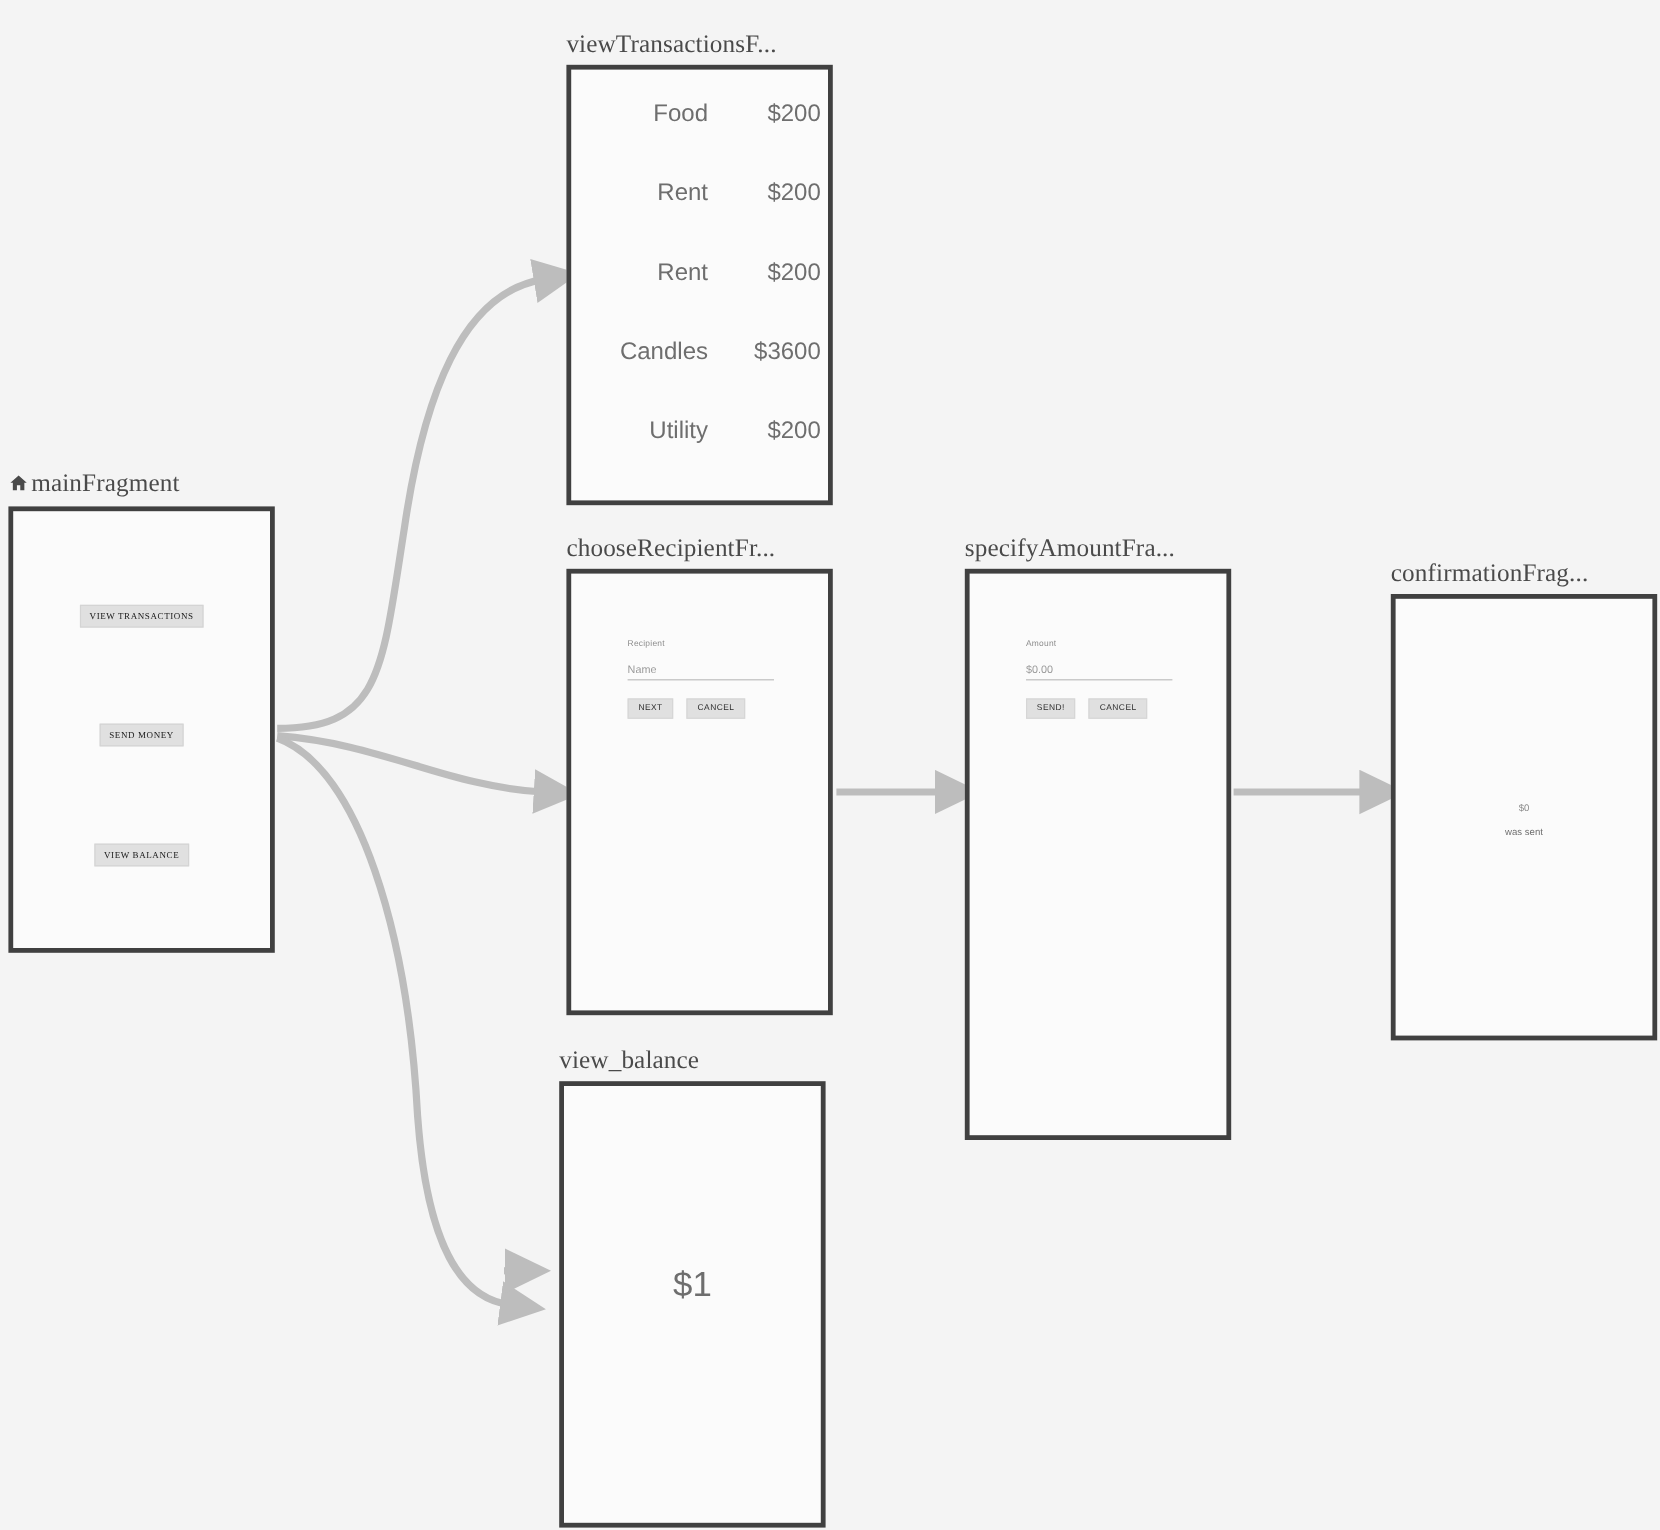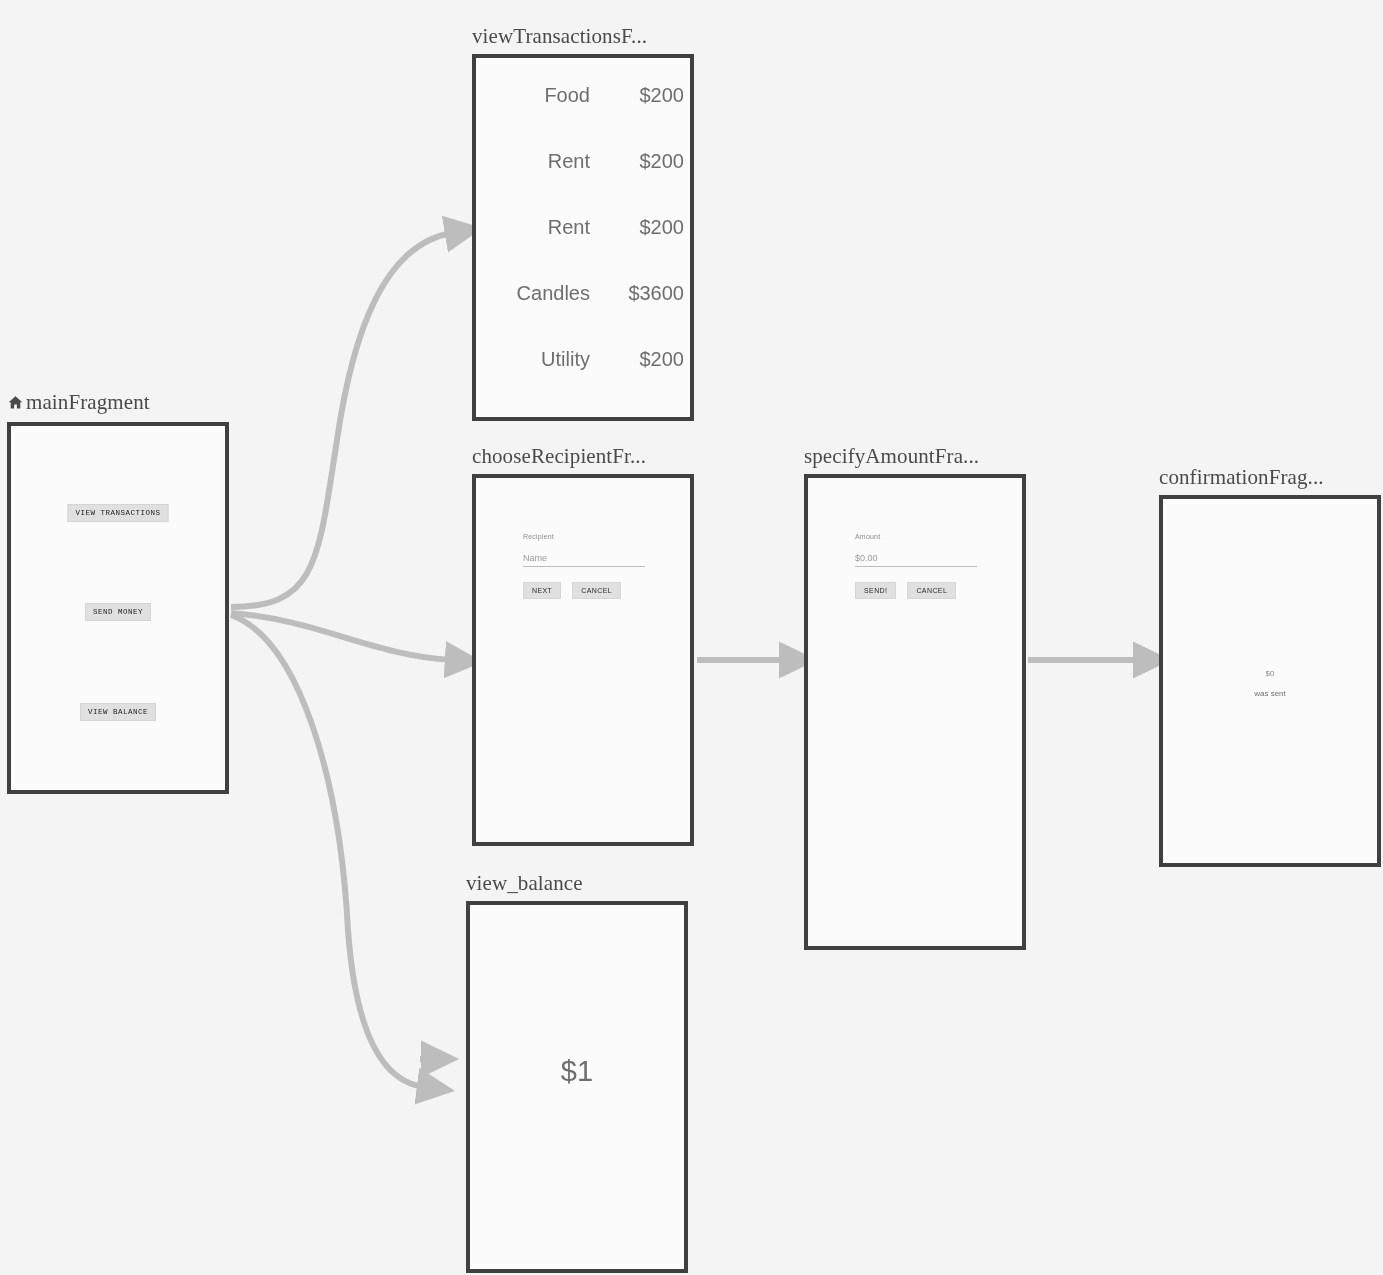--- a/index.html
+++ b/index.html
@@ -65,21 +65,21 @@
     height: 100%;
     position: relative;
   }
   .mat-btn {
     position: absolute;
     background: #e0e0e0;
     border: 1px solid #d4d4d4;
     color: #222;
     font-size: 7.5px;
     letter-spacing: 0.5px;
-    font-family: Liberation Mono, monospace;
+    font-family: Liberation Serif, serif;
     text-align: center;
     padding: 4px 7px;
     box-sizing: border-box;
     white-space: nowrap;
     transform: translateX(-50%);
     left: 50%;
   }
 
   
   .tx-list {

